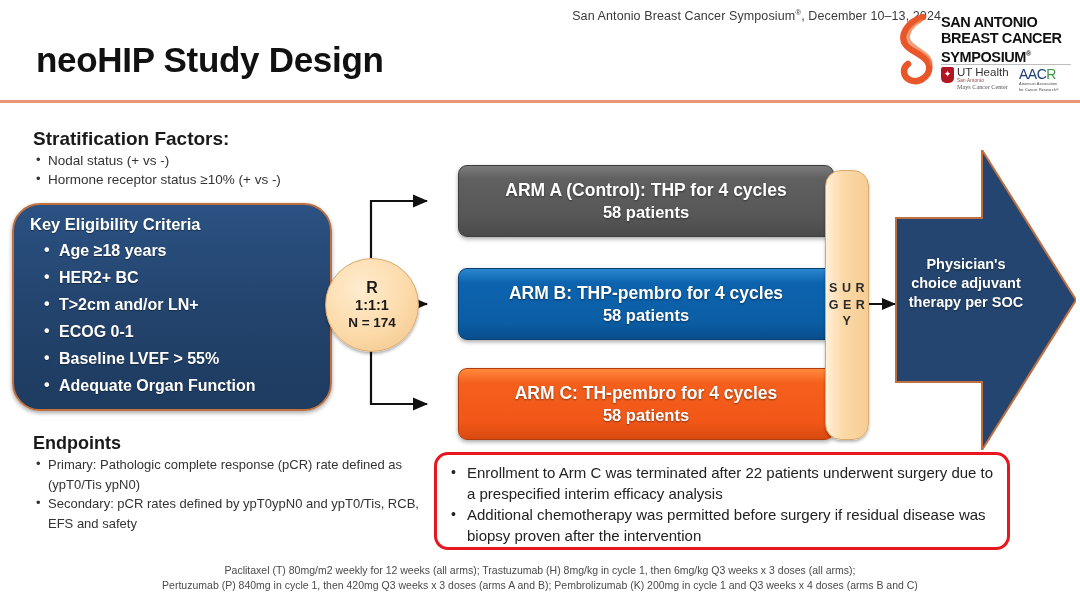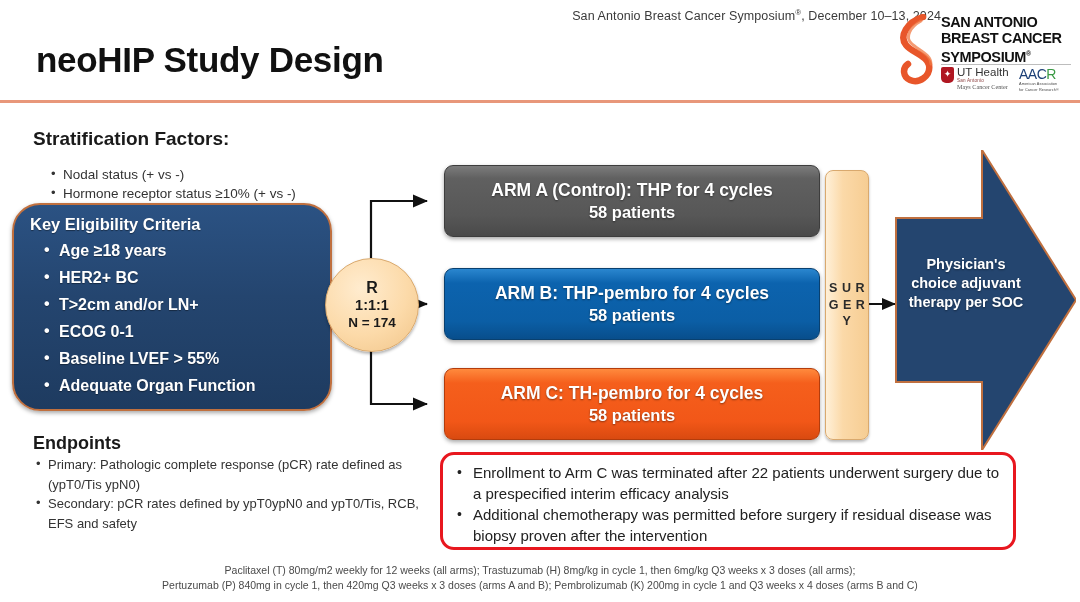--- a/index.html
+++ b/index.html
@@ -152,21 +152,21 @@
     left: 33px; top: 128px;
     width: 380px;
     color: #2b2b2b;
   }
   .strat-title {
     font-size: 19px;
     font-weight: bold;
     color: #1a1a1a;
     margin-bottom: 1px;
   }
-  .strat ul { list-style: none; margin: 15px; padding: 0; }
+  .strat ul { list-style: none; margin: 0; padding: 0; }
   .strat li {
     font-size: 13.5px;
     line-height: 19px;
     padding-left: 15px;
     position: relative;
     color: #333333;
   }
   .strat li::before {
     content: "•";
     position: absolute;
@@ -233,21 +233,21 @@
   .connectors {
     position: absolute;
     left: 0; top: 0;
     width: 1080px; height: 602px;
     pointer-events: none;
   }
 
   
   .arm {
     position: absolute;
-    left: 444px;
+    left: 458px;
     width: 376px;
     height: 72px;
     border-radius: 9px;
     box-sizing: border-box;
     display: flex;
     flex-direction: column;
     align-items: center;
     justify-content: center;
     color: #ffffff;
     font-weight: bold;
@@ -272,21 +272,21 @@
     background: linear-gradient(180deg,#ff8a3d 0%, #f55f1c 20%, #f25718 75%, #d94a10 100%);
     border: 1px solid #b33c0c;
   }
 
   
   .surgery {
     position: absolute;
     left: 825px; top: 170px;
     width: 42px;
     height: 268px;
-    border-radius: 8px;
+    border-radius: 16px;
     background: linear-gradient(90deg,#fff0d8 0%, #fbd9a8 40%, #f6cd93 100%);
     border: 1px solid #d9a96e;
     box-shadow: 0 2px 3px rgba(0,0,0,0.28);
     display: flex;
     align-items: center;
     justify-content: center;
   }
   .surgery-text {
     font-size: 12.5px;
     font-weight: bold;
@@ -345,21 +345,20 @@
   .note-box {
     position: absolute;
     left: 434px; top: 452px;
     width: 576px;
     height: 98px;
     border: 3px solid #e8171f;
     border-radius: 14px;
     background: #ffffff;
     box-sizing: border-box;
     padding: 8px 12px 0 10px;
-    margin-left: 6px;
   }
   .note-box ul { list-style: none; margin: 0; padding: 0; }
   .note-box li {
     font-size: 15px;
     line-height: 20.5px;
     color: #222222;
     padding-left: 20px;
     position: relative;
     margin-bottom: 1px;
   }

